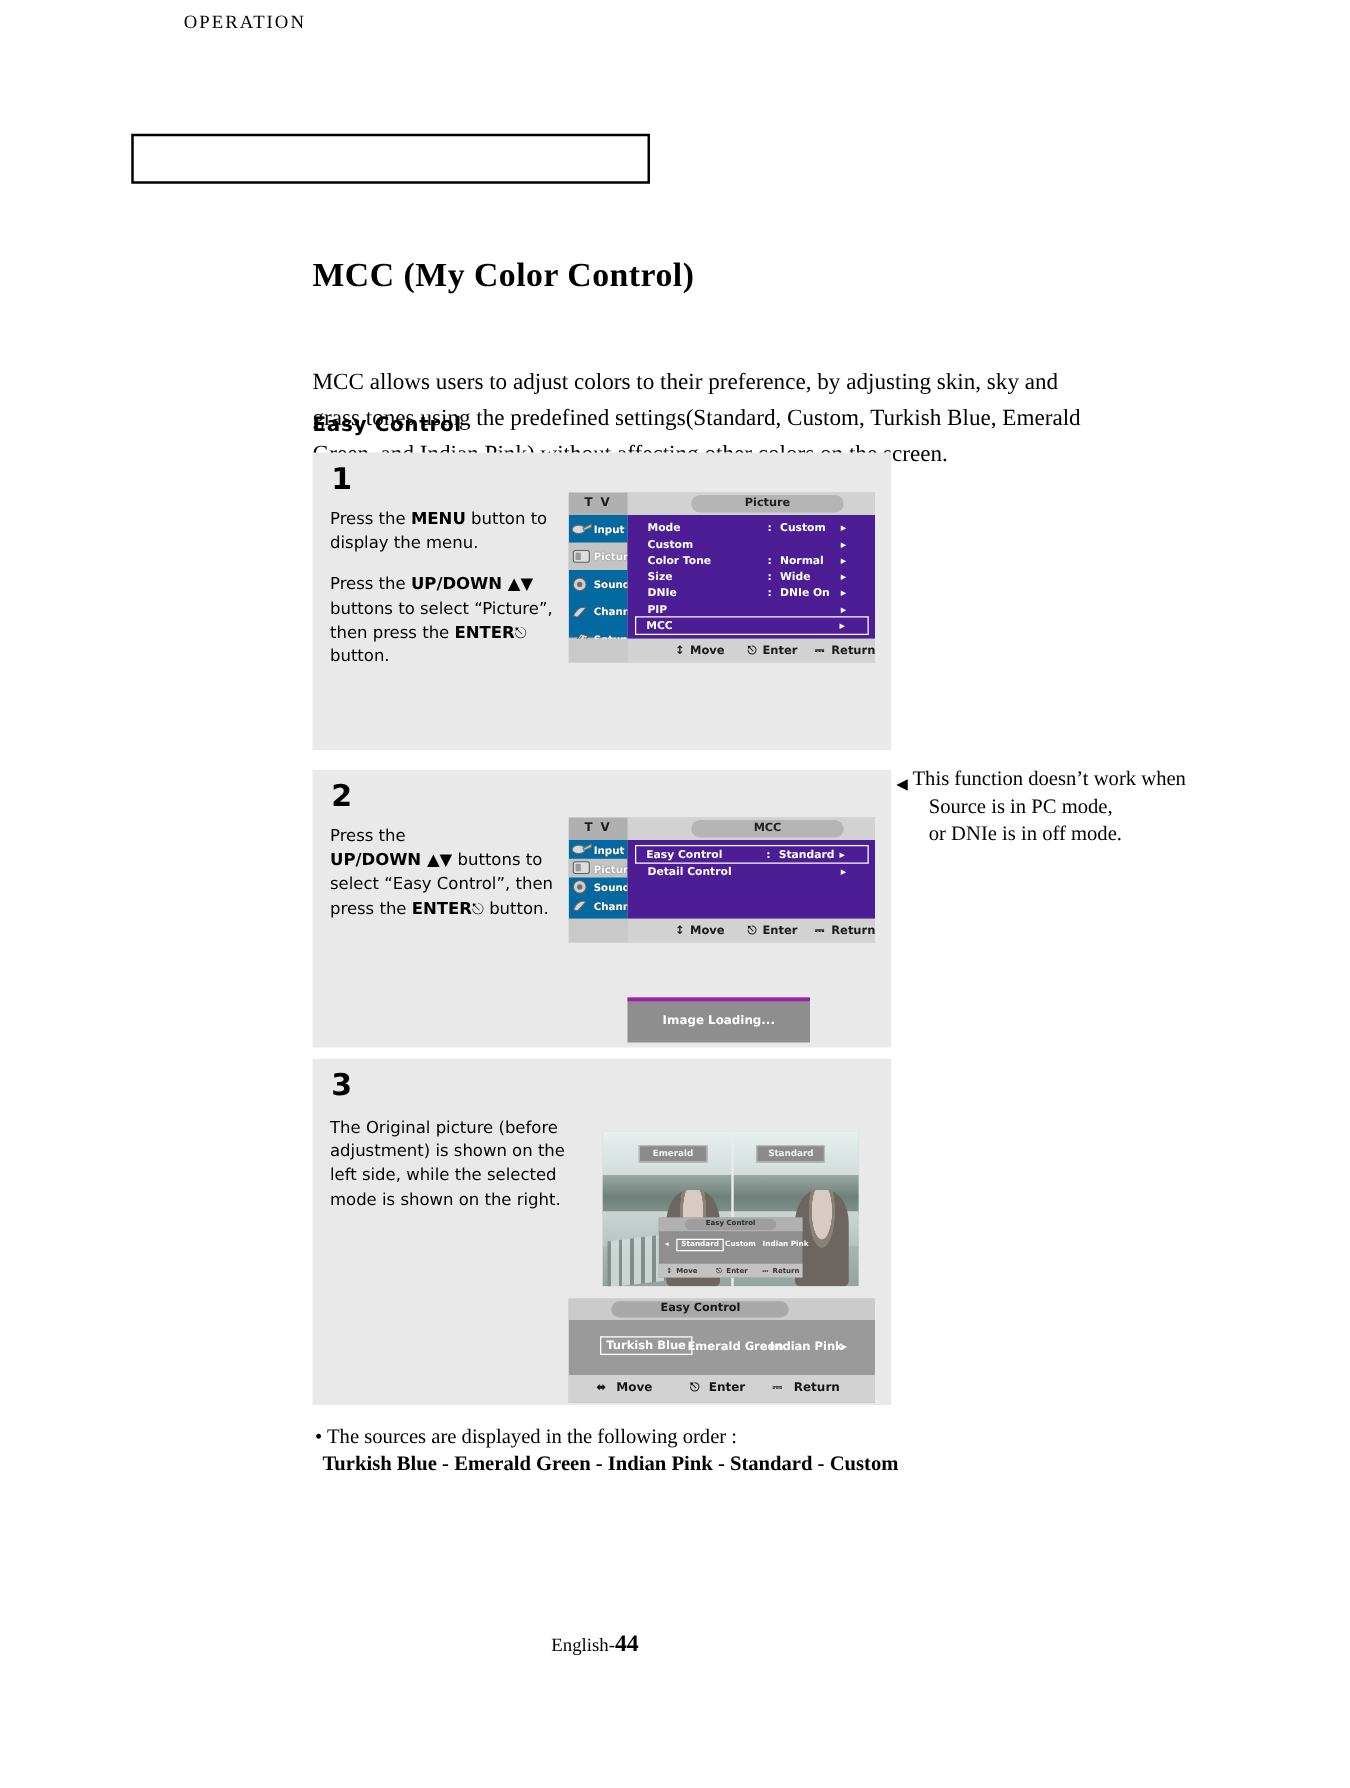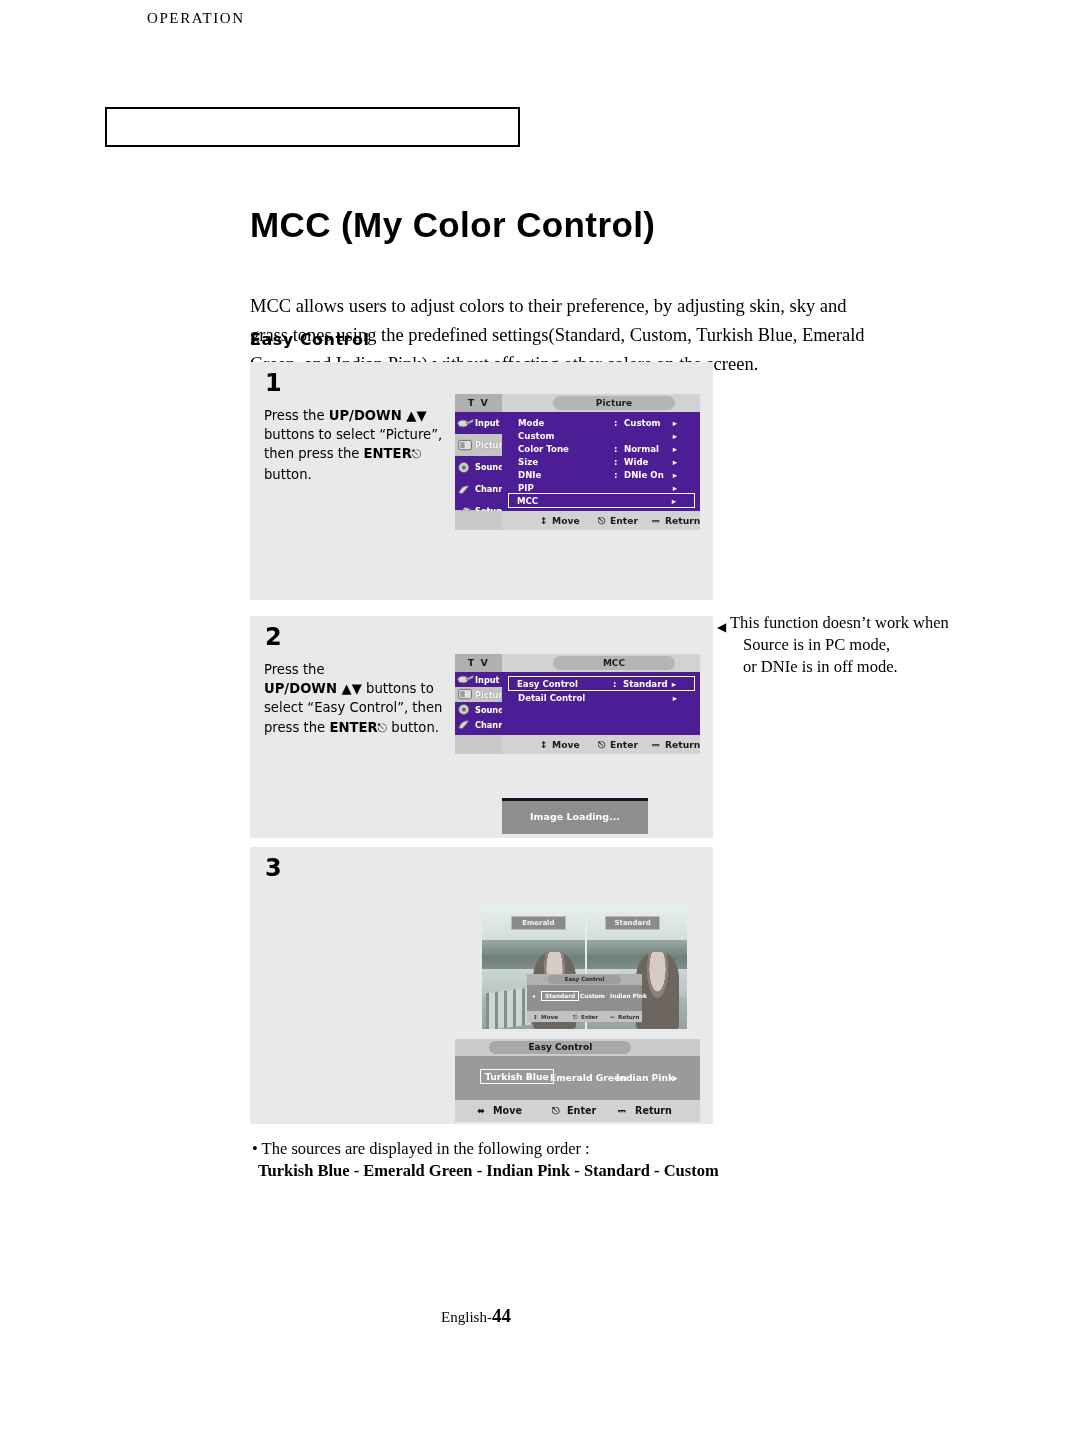--- a/index.html
+++ b/index.html
@@ -34,23 +34,23 @@
     font-size: 15px;
     letter-spacing: 1.6px;
     font-variant: small-caps;
   }
 
   
   .page-title {
     position: absolute;
     left: 250px;
     top: 205px;
-    font-family: Liberation Sans, sans-serif;
-    font-weight: bold;
-    font-size: 35px;
+    font-family: Liberation Serif, serif;
+    font-weight: bold;
+    font-size: 27px;
     letter-spacing: 0.4px;
   }
 
   
   .intro {
     position: absolute;
     left: 250px;
     top: 252px;
     width: 625px;
     font-family: "Liberation Serif", serif;
@@ -137,21 +137,21 @@
     font-weight: bold;
     font-size: 9px;
     text-align: center;
     line-height: 14px;
   }
   .osd-side {
     position: absolute;
     left: 0;
     top: 18px;
     width: 47px;
-    background: #4c1d95;
+    background: #0369a1;
   }
   .osd-side-item {
     position: relative;
     height: 22px;
     display: flex;
     align-items: center;
   }
   .osd-side-item.sel { background: #c4c4c4; }
   .osd-side-ico {
     width: 17px; height: 15px;
@@ -223,21 +223,21 @@
 
   
   .img-load {
     position: absolute;
     background: #8e8e8e;
     color: #ffffff;
     font-family: "DejaVu Sans", sans-serif;
     font-size: 9.5px;
     font-weight: bold;
     text-align: center;
-    border-top: 3px solid #0f172a;
+    border-top: 3px solid #a21caf;
     box-sizing: border-box;
   }
 
   
   .photo {
     position: absolute;
     overflow: hidden;
     background: #cfd9d6;
   }
   .photo .sky {
@@ -434,20 +434,21 @@
   <span>OPERATION</span>
 </div>
 
 <div class="page-title">MCC (My Color Control)</div>
 <div class="intro">MCC allows users to adjust colors to their preference, by adjusting skin, sky and grass tones using the predefined settings(Standard, Custom, Turkish Blue, Emerald Green, and Indian Pink) without affecting other colors on the screen.</div>
 <div class="easy-control-head">Easy Control</div>
 
 <div class="panel" id="panel-1">
   <div class="step-num">1</div>
   <div class="step-text" style="top:44px;">
+    <p>Press the <b>MENU</b> button to display the menu.</p>
     <p>Press the <b>UP/DOWN <span class="gl">▲▼</span></b> buttons to select “Picture”, then press the <b>ENTER</b><span class="ent">⎋</span> button.</p>
   </div>
 
   <div class="osd" id="osd-picture" style="left:205px; top:32px; width:245px; height:136px;">
     <div class="osd-topbar"></div>
     <div class="osd-tv">T V</div>
     <div class="osd-title-pill" style="left:98px; width:122px;">Picture</div>
 
     <div class="osd-side" style="height:98px;">
       <div class="osd-side-item">
@@ -612,20 +613,21 @@
       <span class="f" style="left:163px;">Return</span>
     </div>
   </div>
 
   <div class="img-load" style="left:252px; top:182px; width:146px; height:36px; line-height:32px;">Image Loading...</div>
 </div>
 
 <div class="panel" id="panel-3">
   <div class="step-num">3</div>
   <div class="step-text" style="top:46px;">
+    <p>The Original picture (before adjustment) is shown on the left side, while the selected mode is shown on the right.</p>
   </div>
 
   <div class="photo" style="left:232px; top:58px; width:205px; height:124px;">
     <div class="sky"></div>
     <div class="trees"></div>
     <div class="lake"></div>
     <div class="ground"></div>
     <div class="railing"></div>
     <div class="photo-woman" style="left:25%;"></div>
     <div class="photo-woman" style="left:75%;"></div>

